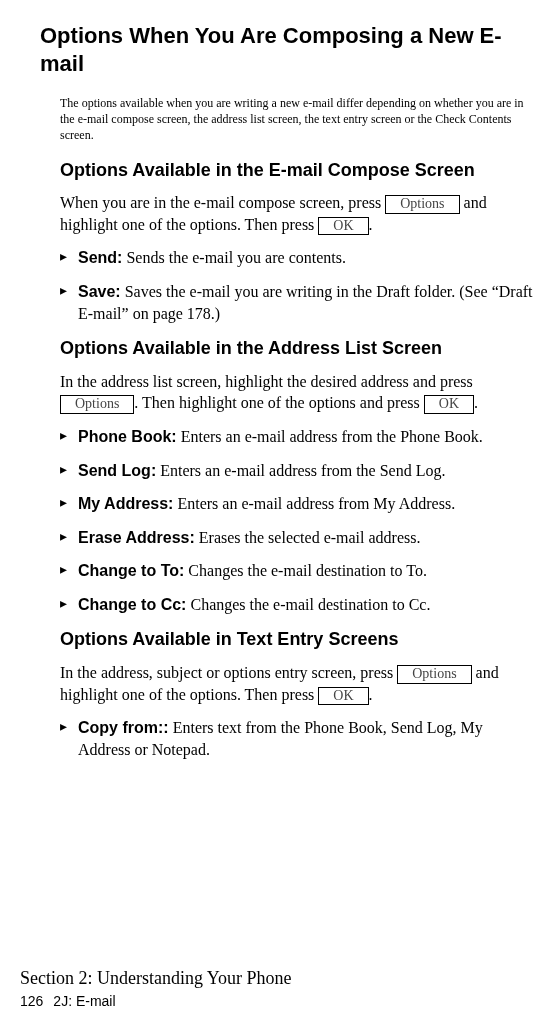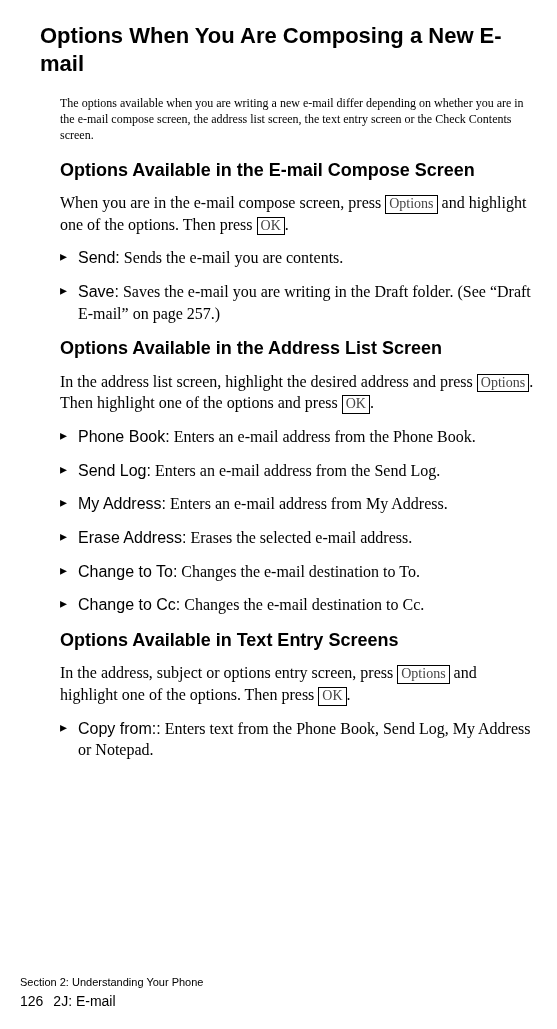--- a/index.html
+++ b/index.html
@@ -38,21 +38,21 @@
       margin-top: 6px;
       padding-left: 18px;
     }
     .para {
       font-size: 16px;
       margin-bottom: 12px;
       padding-left: 18px;
     }
     .key-btn {
       border: 1px solid #000;
-      padding: 0 3px;
+      padding: 0 14px;
       font-size: 14px;
       display: inline-block;
       line-height: 1.2;
       vertical-align: baseline;
       color: #444;
     }
     .bullet-list {
       list-style: none;
       padding-left: 18px;
     }
@@ -65,30 +65,30 @@
     .bullet-item::before {
       content: "▸";
       position: absolute;
       left: 0;
       top: 1px;
       font-size: 14px;
       color: #000;
     }
     .item-label {
       font-family: Arial, Helvetica, sans-serif;
-      font-weight: normal;
+      font-weight: bold;
     }
     .footer {
       position: absolute;
       bottom: 18px;
       left: 20px;
     }
     .section-line {
-      font-family: Liberation Sans, sans-serif;
-      font-size: 11px;
+      font-family: Liberation Serif, serif;
+      font-size: 18px;
       margin-bottom: 2px;
     }
     .page-line {
       font-family: Arial, Helvetica, sans-serif;
       font-weight: normal;
       font-size: 14px;
     }
     .page-num {
       display: inline-block;
       margin-right: 10px;
@@ -102,21 +102,21 @@
 <p class="intro">The options available when you are writing a new e-mail differ depending on whether you are in the e-mail compose screen, the address list screen, the text entry screen or the Check Contents screen.</p>
 
 <h2 class="sub-heading">Options Available in the E-mail Compose Screen</h2>
 
 <p class="para">
   <span>When you are in the e-mail compose screen, press </span><span class="key-btn">Options</span><span> and highlight one of the options. Then press </span><span class="key-btn">OK</span><span>.</span>
 </p>
 
 <ul class="bullet-list">
   <li class="bullet-item"><span class="item-label">Send:</span><span> Sends the e-mail you are contents.</span></li>
-  <li class="bullet-item"><span class="item-label">Save:</span><span> Saves the e-mail you are writing in the Draft folder. (See “Draft E-mail” on page 257.)</span></li>
+  <li class="bullet-item"><span class="item-label">Save:</span><span> Saves the e-mail you are writing in the Draft folder. (See “Draft E-mail” on page 178.)</span></li>
 </ul>
 
 <h2 class="sub-heading">Options Available in the Address List Screen</h2>
 
 <p class="para">
   <span>In the address list screen, highlight the desired address and press </span><span class="key-btn">Options</span><span>. Then highlight one of the options and press </span><span class="key-btn">OK</span><span>.</span>
 </p>
 
 <ul class="bullet-list">
   <li class="bullet-item"><span class="item-label">Phone Book:</span><span> Enters an e-mail address from the Phone Book.</span></li>

